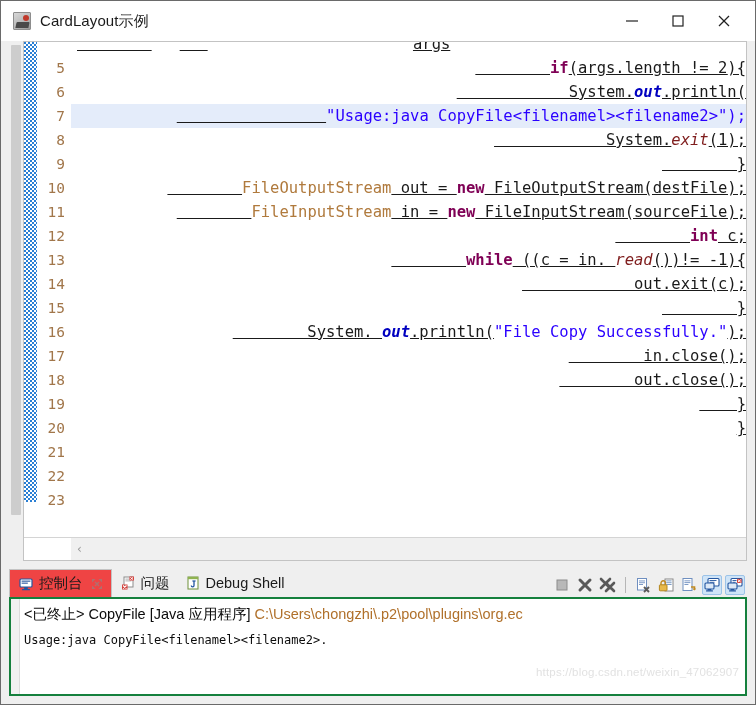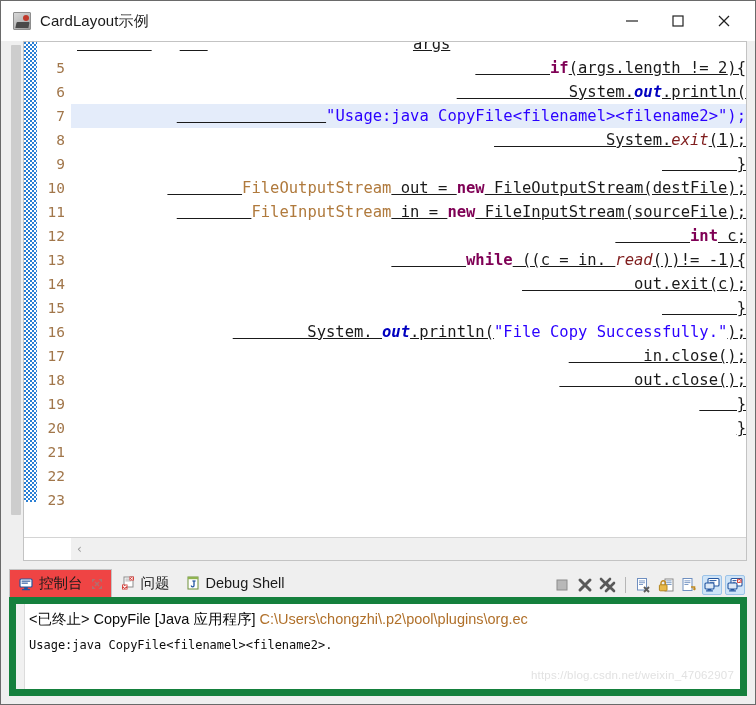--- a/index.html
+++ b/index.html
@@ -275,21 +275,21 @@
     padding-bottom: 2px;
     padding-right: 2px;
   }
   .tool { width: 20px; height: 20px; display:flex; align-items:center; justify-content:center; }
   .tool.sel { background:#cfe4f7; border:1px solid #9cc3e8; box-sizing:border-box; border-radius:2px; }
   .tool-sep { width:1px; height:16px; background:#b6b6b6; margin:0 4px; }
 
   .console-body {
     flex: 1;
     background: #ffffff;
-    border: 7px solid #15803d;
+    border: 2px solid #15803d;
     box-sizing: border-box;
     display: flex;
     min-height: 0;
     position: relative;
     overflow: hidden;
   }
   .console-gutter {
     width: 8px;
     background: #f1f1f1;
     border-right: 1px solid #dcdcdc;
@@ -311,21 +311,21 @@
   .console-line.meta {
     font-family: "Liberation Sans", sans-serif;
     font-size: 14.5px;
     color: #0b0b0b;
   }
   .console-line .path { color: #b0702a; }
 
   .watermark {
     position: absolute;
     right: 6px;
-    bottom: 8px;
+    bottom: 16px;
     font-size: 11.5px;
     color: #e2e2e2;
     font-family: "Liberation Sans", sans-serif;
     letter-spacing: .2px;
     pointer-events: none;
     white-space: nowrap;
   }
 </style>
 </head>
 <body>

